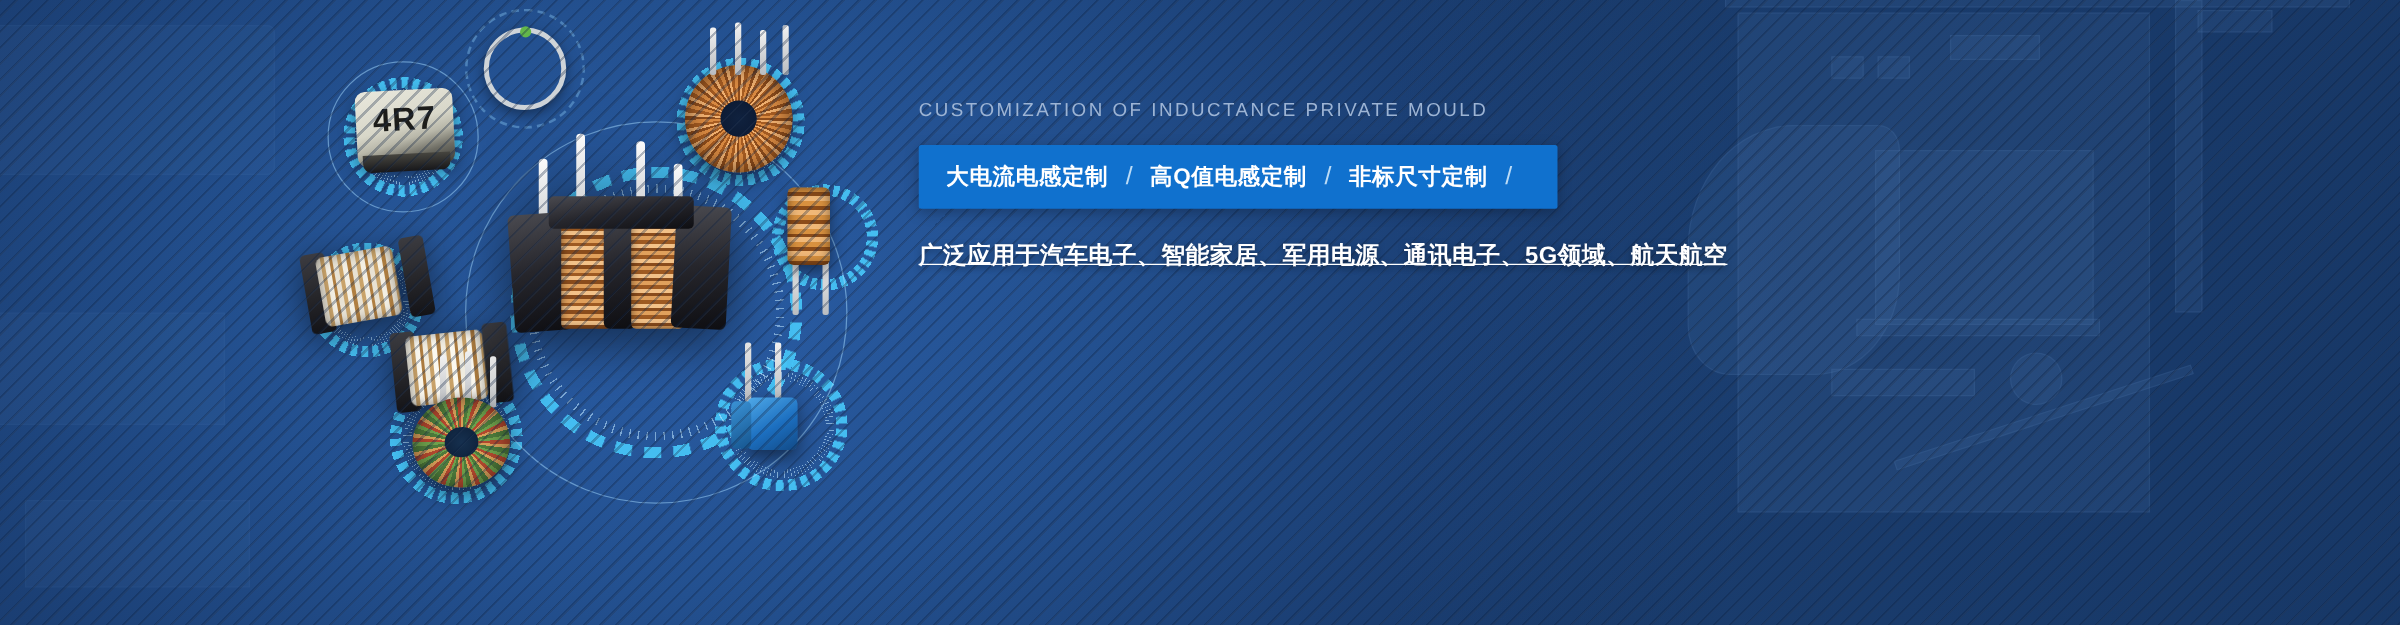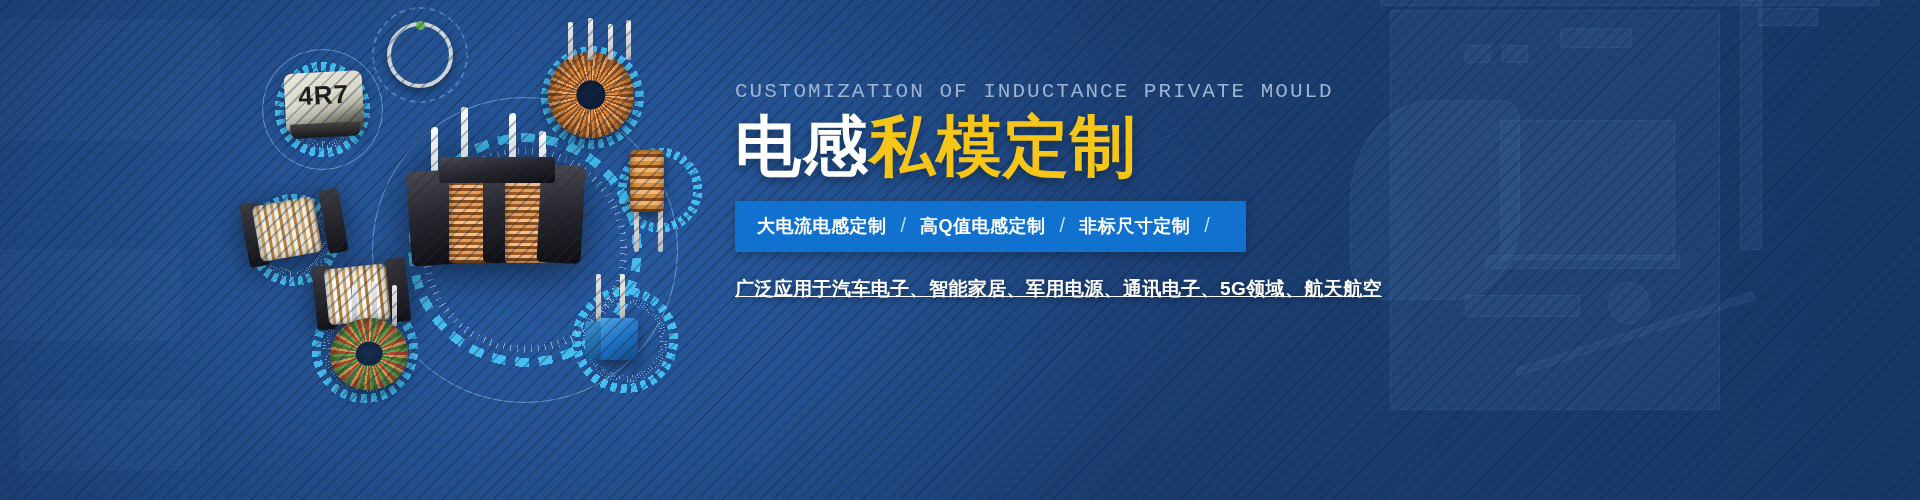--- a/index.html
+++ b/index.html
@@ -267,26 +267,25 @@
   .wireloop:after {
     content:""; position:absolute; left:50%; top:-5px; width:9px; height:9px;
     margin-left:-4px; border-radius:50%;
     background:#63b74a;
   }
 
   
   .text-block { position:absolute; left:735px; top:80px; width:700px; }
 
   .eyebrow {
-    font-size:21px;
+    font-size:15px;
     letter-spacing:2.0px;
     color:#9db4d4;
     font-weight:400;
     white-space:nowrap;
-    font-family:Liberation Mono, monospace;
   }
 
   .headline {
     margin-top:9px;
     font-size:66px;
     line-height:1.06;
     font-weight:700;
     letter-spacing:1px;
     white-space:nowrap;
     text-shadow:0 4px 10px rgba(0,0,0,.35);
@@ -452,23 +451,20 @@
     <div class="core-blk" style="left:34px;  top:52px;  width:116px; height:26px; border-radius:4px;"></div>
   </div>
 
   <div class="hatch"></div>
   <div class="hatch2"></div>
 
   <div class="text-block">
 
     <div class="eyebrow">CUSTOMIZATION OF INDUCTANCE PRIVATE MOULD</div>
 
-    <div class="headline">
-      <span class="hl-white">电感</span><span class="hl-gold">私模定制</span>
-    </div>
 
     <div class="feature-bar">
       <div class="feature-row">
         <span class="feature-item">大电流电感定制</span>
         <span class="feature-sep">/</span>
         <span class="feature-item">高Q值电感定制</span>
         <span class="feature-sep">/</span>
         <span class="feature-item">非标尺寸定制</span>
         <span class="feature-sep">/</span>
       </div>

